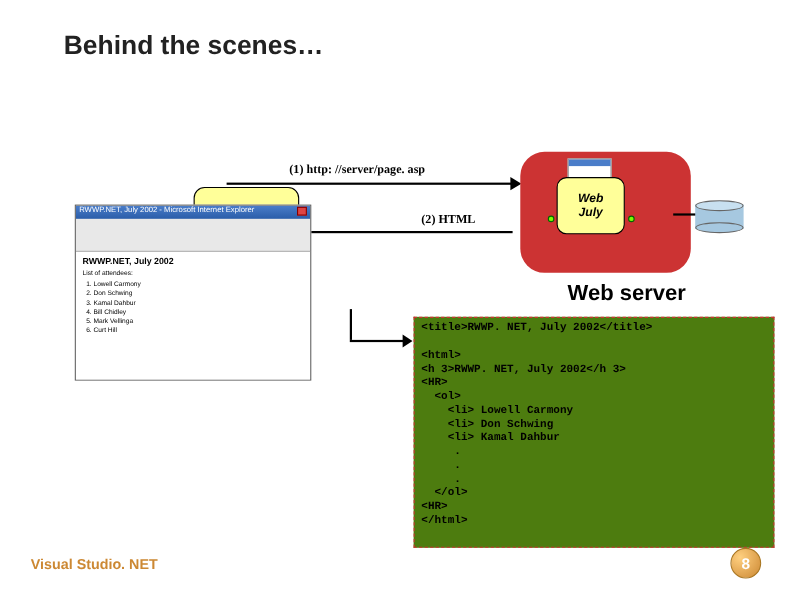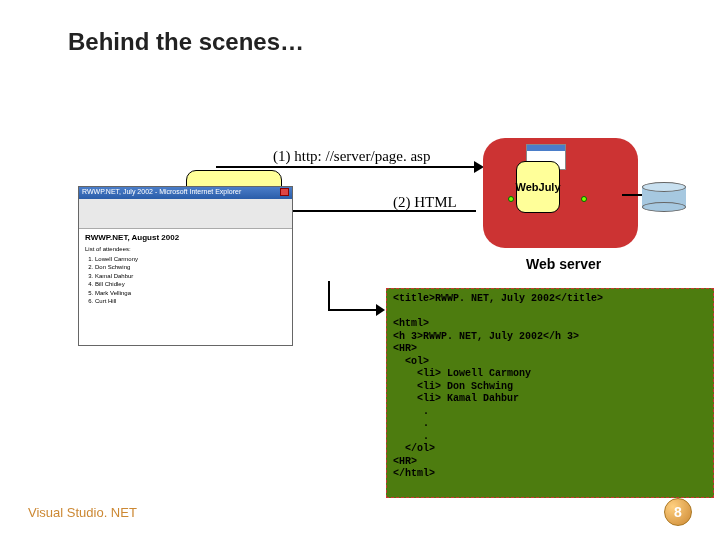--- a/index.html
+++ b/index.html
@@ -1,22 +1,22 @@
 <!DOCTYPE html>
 <html><head>
 <meta charset="utf-8">
 <style>
   * { box-sizing: border-box; margin: 0; padding: 0; }
   body { width: 720px; height: 540px; font-family: Arial, sans-serif; background: #fff; position: relative; }
-  .slide { position: relative; width: 100%; height: 100%; padding: 28px 48px; }
+  .slide { position: relative; width: 100%; height: 100%; padding: 28px 38px; }
   .title { font-size: 24px; font-weight: bold; color: #222; margin-left: 20px; }
 
   .diagram { position: relative; height: 420px; margin-top: 10px; }
 
-  .arrow-label { position: absolute; font-size: 15px; font-family: "Times New Roman", serif; }
+  .arrow-label { position: absolute; font-size: 11px; font-family: "Times New Roman", serif; font-weight: bold; }
   .arrow-label.top { left: 225px; top: 82px; }
   .arrow-label.mid { left: 345px; top: 128px; text-align: center; }
 
   .arrow { position: absolute; background: #000; }
   .arrow.top-line { left: 168px; top: 100px; width: 260px; height: 2px; }
   .arrow.top-right { left: 426px; top: 95px; width: 0; height: 0; border-left: 10px solid #000; border-top: 6px solid transparent; border-bottom: 6px solid transparent; background: none; }
   .arrow.mid-line { left: 168px; top: 144px; width: 260px; height: 2px; }
   .arrow.mid-left { left: 160px; top: 139px; width: 0; height: 0; border-right: 10px solid #000; border-top: 6px solid transparent; border-bottom: 6px solid transparent; background: none; }
 
   .browser-box { position: absolute; left: 138px; top: 104px; width: 96px; height: 44px; background: #ffff99; border: 1.5px solid #000; border-radius: 10px; font-weight: bold; font-size: 14px; display: flex; align-items: center; justify-content: center; }
@@ -25,43 +25,43 @@
   .bs-titlebar { height: 12px; background: linear-gradient(#4a7dc9, #2a5da9); color: #fff; padding: 1px 3px; font-size: 7px; display: flex; justify-content: space-between; }
   .bs-titlebar .btns { display: flex; gap: 1px; }
   .bs-titlebar .btn { width: 9px; height: 8px; background: #d44; border: 0.5px solid #800; }
   .bs-toolbar { height: 30px; background: #e8e8e8; border-bottom: 1px solid #aaa; }
   .bs-body { background: #fff; height: 118px; padding: 4px 6px; }
   .bs-h { font-weight: bold; font-size: 8px; margin-bottom: 4px; }
   .bs-sub { font-size: 6px; margin: 3px 0; }
   .bs-list { padding-left: 10px; font-size: 6px; line-height: 1.4; }
 
   .webserver-box { position: absolute; left: 435px; top: 72px; width: 155px; height: 110px; background: #cc3333; border-radius: 22px; }
-  .webpage-box { position: absolute; left: 468px; top: 95px; width: 44px; height: 52px; background: #ffff99; border: 1.5px solid #000; border-radius: 9px; display: flex; align-items: center; justify-content: center; font-weight: bold; font-size: 11px; line-height: 1.1; }
+  .webpage-box { position: absolute; left: 468px; top: 95px; width: 62px; height: 52px; background: #ffff99; border: 1.5px solid #000; border-radius: 9px; display: flex; flex-direction: column; align-items: center; justify-content: center; font-weight: bold; font-size: 11px; line-height: 1.1; font-style: italic; }
   .webpage-icon { position: absolute; left: 478px; top: 78px; width: 40px; height: 26px; background: #fff; border: 1px solid #888; }
   .webpage-icon::before { content: ""; position: absolute; top: 0; left: 0; right: 0; height: 6px; background: #4a7dc9; }
   .scroll-dot { position: absolute; width: 6px; height: 6px; border-radius: 50%; background: #7cfc00; border: 1px solid #060; }
   .sd1 { left: 460px; top: 130px; }
   .sd2 { left: 533px; top: 130px; }
 
   .db-cyl { position: absolute; left: 594px; top: 116px; width: 44px; height: 30px; }
   .db-cyl .body { width: 44px; height: 22px; background: #a6c8e0; position: absolute; top: 4px; }
   .db-cyl .top { width: 44px; height: 10px; background: #c8e0f0; border-radius: 50%; position: absolute; top: 0; border: 1px solid #666; }
   .db-cyl .bot { width: 44px; height: 10px; background: #a6c8e0; border-radius: 50%; position: absolute; bottom: 0; border: 1px solid #666; }
   .db-line { position: absolute; left: 574px; top: 128px; width: 22px; height: 2px; background: #000; }
 
-  .webserver-label { position: absolute; left: 478px; top: 190px; font-weight: bold; font-size: 14px; }
+  .webserver-label { position: absolute; left: 478px; top: 190px; font-weight: bold; font-size: 20px; }
 
   .code-arrow { position: absolute; left: 280px; top: 215px; width: 2px; height: 28px; background: #000; }
   .code-arrow-h { position: absolute; left: 280px; top: 243px; width: 50px; height: 2px; background: #000; }
   .code-arrow-head { position: absolute; left: 328px; top: 238px; width: 0; height: 0; border-left: 9px solid #000; border-top: 6px solid transparent; border-bottom: 6px solid transparent; }
 
   .code-box { position: absolute; left: 338px; top: 222px; width: 328px; height: 210px; border: 1.5px dashed #cc3333; background: #4d7c0f; padding: 4px 6px; font-family: "Courier New", monospace; font-size: 10px; font-weight: bold; line-height: 1.25; white-space: pre; overflow: hidden; }
 
   .footer { position: absolute; bottom: 14px; left: 28px; right: 28px; display: flex; justify-content: space-between; align-items: center; }
-  .footer-text { font-size: 13px; font-weight: normal; color: #cc8833; }
+  .footer-text { font-size: 13px; font-weight: bold; color: #cc8833; }
   .page-num { width: 28px; height: 28px; border-radius: 50%; background: radial-gradient(circle at 30% 30%, #ffd080, #cc8833); color: #fff; font-weight: bold; font-size: 14px; display: flex; align-items: center; justify-content: center; border: 1px solid #aa7722; }
 </style>
 </head>
 <body>
 
 <div class="slide">
   <div class="title">Behind the scenes…</div>
 
   <div class="diagram">
 
@@ -79,21 +79,21 @@
 
     <div class="browser-screenshot">
       <div class="bs-titlebar">
         <span>RWWP.NET, July 2002 - Microsoft Internet Explorer</span>
         <span class="btns">
             <span class="btn"></span>
           </span>
       </div>
       <div class="bs-toolbar"></div>
       <div class="bs-body">
-        <div class="bs-h">RWWP.NET, August 2002</div>
+        <div class="bs-h">RWWP.NET, July 2002</div>
         <div class="bs-sub">List of attendees:</div>
         <ol class="bs-list">
           <li>Lowell Carmony</li>
           <li>Don Schwing</li>
           <li>Kamal Dahbur</li>
           <li>Bill Chidley</li>
           <li>Mark Vellinga</li>
           <li>Curt Hill</li>
         </ol>
       </div>

